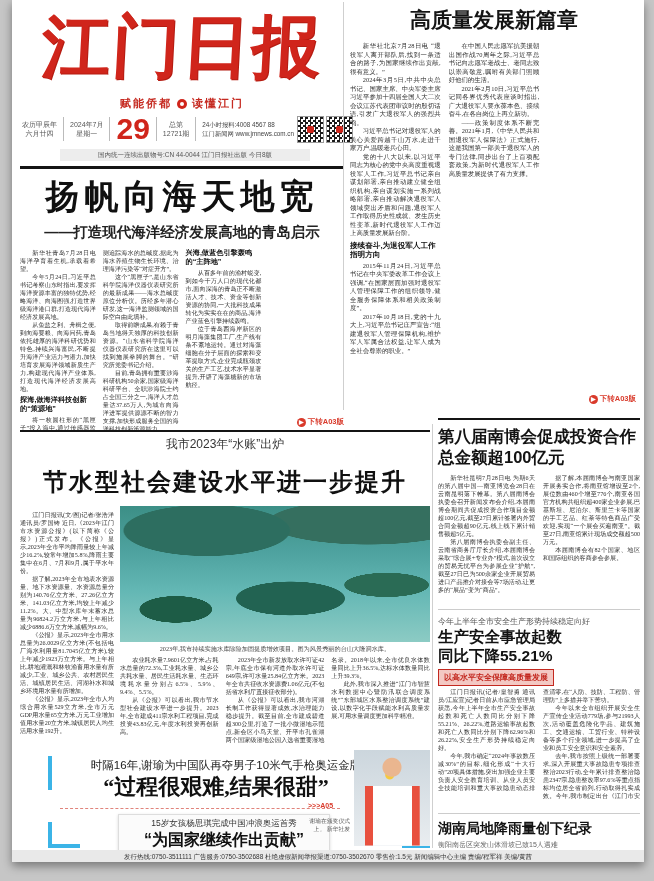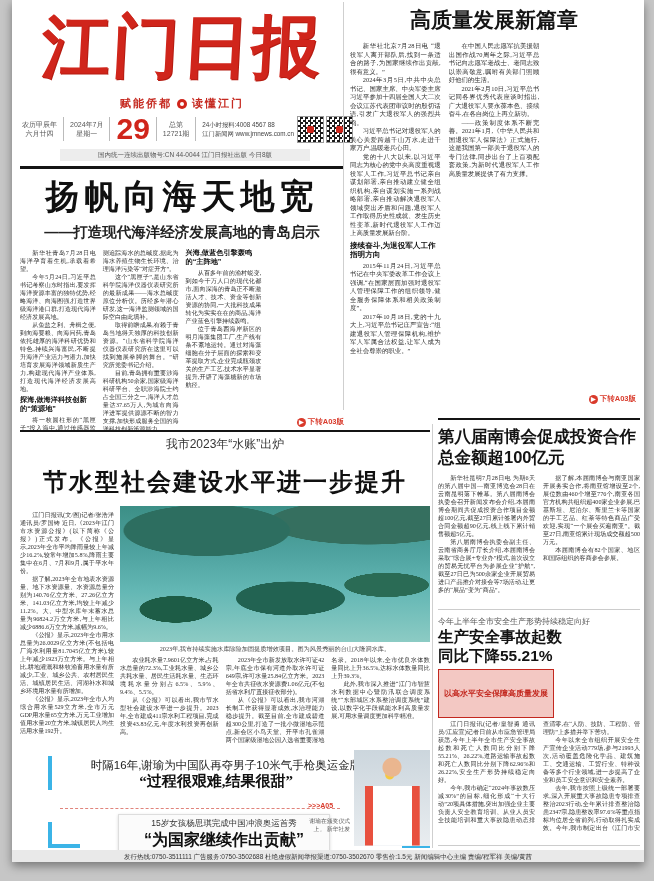--- a/index.html
+++ b/index.html
@@ -54,21 +54,21 @@
     radial-gradient(ellipse 70px 20px at 86% 58%,#2a6b55 0 60%,transparent 61%),
     radial-gradient(ellipse 150px 46px at 28% 18%,#2d6e60 0 55%,transparent 56%),
     radial-gradient(ellipse 180px 40px at 80% 12%,#356f5f 0 55%,transparent 56%),
     linear-gradient(180deg,#3c8f86 0%,#4fa3a0 35%,#63b7b4 62%,#8ccbc4 100%);}
   .caption{font-size:6.2px;line-height:8px;color:#444;text-align:center;margin:3px 0;}
   .water .cols{height:88px;column-count:3;column-gap:7px;font-size:6.1px;line-height:8px;overflow:hidden;}
   
   .oly{position:absolute;left:14px;top:756px;width:404px;height:92px;font-family:"Liberation Sans",sans-serif;}
   .br{position:absolute;background:#3bb4e7;}
   .oly .kick{position:absolute;left:60px;top:2px;width:280px;text-align:center;font-size:11.5px;color:#222;}
-  .oly .quote{position:absolute;left:30px;top:16px;width:320px;text-align:center;font-size:15px;font-weight:bold;color:#101010;font-family:"Liberation Serif",serif;}
+  .oly .quote{position:absolute;left:30px;top:16px;width:320px;text-align:center;font-size:22px;font-weight:bold;color:#101010;font-family:"Liberation Serif",serif;}
   .oly .dash{position:absolute;left:34px;top:52px;width:280px;border-top:1px dashed #e0837b;}
   .oly .a05{position:absolute;left:282px;top:46px;font-size:7px;font-weight:bold;color:#d93a2b;}
   .surfbox{position:absolute;left:92px;top:58px;width:210px;height:36px;background:#fbfbfb;border:1px solid #ddd;box-shadow:0 1px 3px rgba(0,0,0,.15);text-align:center;}
   .surfbox .k{font-size:8.5px;color:#333;margin-top:3px;}
   .surfbox .q{font-size:16px;font-weight:bold;color:#101010;}
   .athlete{position:absolute;left:328px;top:-6px;width:76px;height:96px;background:
     radial-gradient(circle at 50% 18%,#eab68f 0 9px,transparent 10px),
     radial-gradient(circle at 47% 26%,#f5c93f 0 4px,transparent 5px),
     linear-gradient(90deg,#e8503e 0 14%,#ffffff 14% 86%,#e8503e 86% 100%),
     linear-gradient(#ccd6dd,#e9edf0);
@@ -77,21 +77,21 @@
   .oly .pcap{position:absolute;left:272px;top:62px;width:52px;font-size:5.8px;line-height:7.5px;color:#555;text-align:right;}
   
   .rstack{position:absolute;left:426px;top:418px;width:202px;font-family:"Liberation Sans",sans-serif;}
   .rstack .rule{height:2px;background:#141414;}
   .nanbo .t{font-size:16.5px;line-height:21px;font-weight:bold;color:#131313;margin-top:6px;}
   .rstack .body{font-family:"Liberation Serif",serif;}
   .nanbo .body{margin-top:6px;height:128px;column-count:2;column-gap:8px;font-size:6.1px;line-height:8px;overflow:hidden;}
   .hdiv{border-top:1px solid #ccc;margin:7px 0 6px;}
   .safety .kick{font-size:8px;color:#555;}
   .safety .t{font-size:15.5px;line-height:19px;font-weight:bold;color:#131313;}
-  .safety .label{display:inline-block;margin:4px 0 2px;padding:18px 5px;background:#f3c8c3;border:1px solid #c3281f;color:#c3281f;font-size:8px;font-weight:bold;}
+  .safety .label{display:inline-block;margin:4px 0 2px;padding:2px 5px;background:#f3c8c3;border:1px solid #c3281f;color:#c3281f;font-size:8px;font-weight:bold;}
   .safety .body{height:118px;column-count:2;column-gap:8px;font-size:6.1px;line-height:8px;overflow:hidden;}
   .hunan .t{font-size:14px;font-weight:bold;color:#131313;}
   .hunan .sub{font-size:7px;color:#666;margin-top:2px;}
   .hunan .jline{display:flex;align-items:center;margin-top:6px;}
   .hunan .jline .l{flex:1;border-top:1px solid #999;}
   .hunan .jline .a{color:#d93a2b;font-size:7px;font-weight:bold;padding:0 4px;}
   
   .footstrip{position:absolute;left:0;top:850px;width:632px;background:#e9e9e9;font-size:6.5px;line-height:14px;color:#333;text-align:center;font-family:"Liberation Sans",sans-serif;}
 </style>
 </head>
@@ -256,18 +256,27 @@
         </div>
         <div><span class="label">以高水平安全保障高质量发展</span></div>
         <div class="body">
             <p>江门日报讯(记者/皇智勇 通讯员/江应宣)记者日前从市应急管理局获悉,今年上半年全市生产安全事故起数和死亡人数同比分别下降55.21%、26.22%,道路运输事故起数和死亡人数同比分别下降62.96%和26.22%,安全生产形势持续稳定向好。</p>
             <p>今年,我市确定“2024年事故数压减30%”的目标,细化形成“十大行动”20项具体措施,突出加强企业主要负责人安全教育培训、从业人员安全技能培训和重大事故隐患动态排查清零,在“人防、技防、工程防、管理防”上多措并举下苦功。</p>
             <p>今年以来全市组织开展安全生产宣传企业活动779场,参与21993人次,活动覆盖危险化学品、建筑施工、交通运输、工贸行业、特种设备等多个行业领域,进一步提高了企业和员工安全意识和安全素养。</p>
             <p>去年,我市按照上级统一部署要求,深入开展重大事故隐患专项排查整治2023行动,全年累计排查整治隐患2347宗,隐患整改率97.6%等重点指标均位居全省前列,行动取得扎实成效。今年,我市制定出台《江门市安全生产治本攻坚三年行动实施方案(2024—2026年)》,进一步巩固重大事故隐患专项排查整治行动成效。</p>
           </div>
       </div>
       <div class="hdiv"></div>
+      <div class="hunan">
+        <div class="t">湖南局地降雨量创下纪录</div>
+        <div class="sub">衡阳南岳区突发山体滑坡已致15人遇难</div>
+        <div class="jline">
+          <span class="l"></span>
+          <span class="a">&gt;&gt;&gt;A05&lt;&lt;&lt;</span>
+          <span class="l"></span>
+        </div>
+      </div>
     </div>
 
     <div class="footstrip">发行热线:0750-3511111 广告服务:0750-3502688 杜绝虚假新闻举报渠道:0750-3502670 零售价:1.5元 新闻编辑中心主编 责编/程军祥 美编/黄茜</div>
 
   </div>
 </div>
 
 </body></html>

